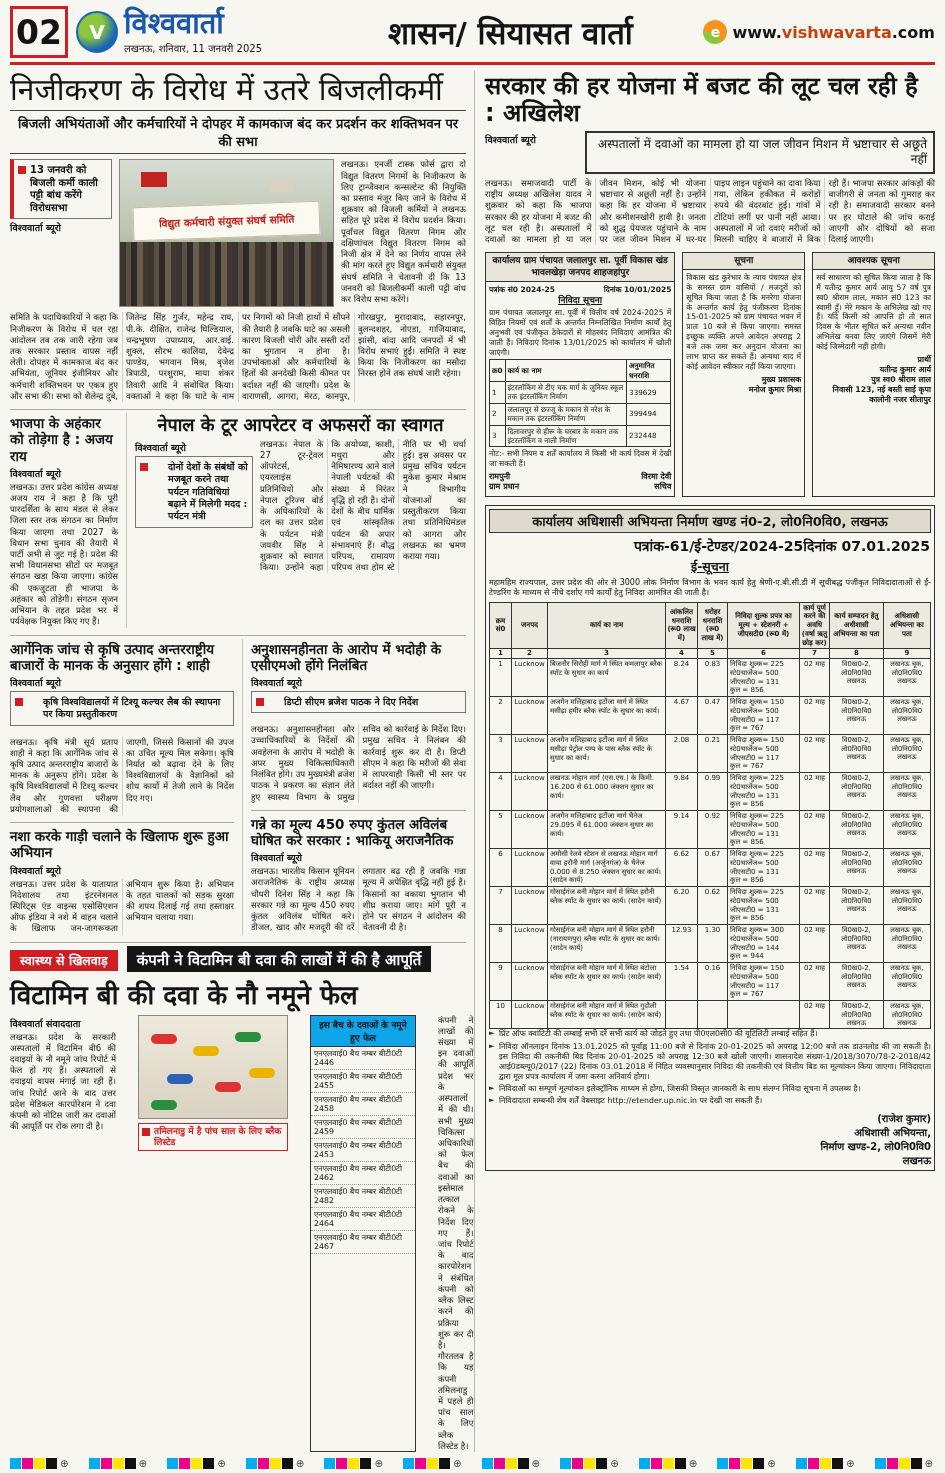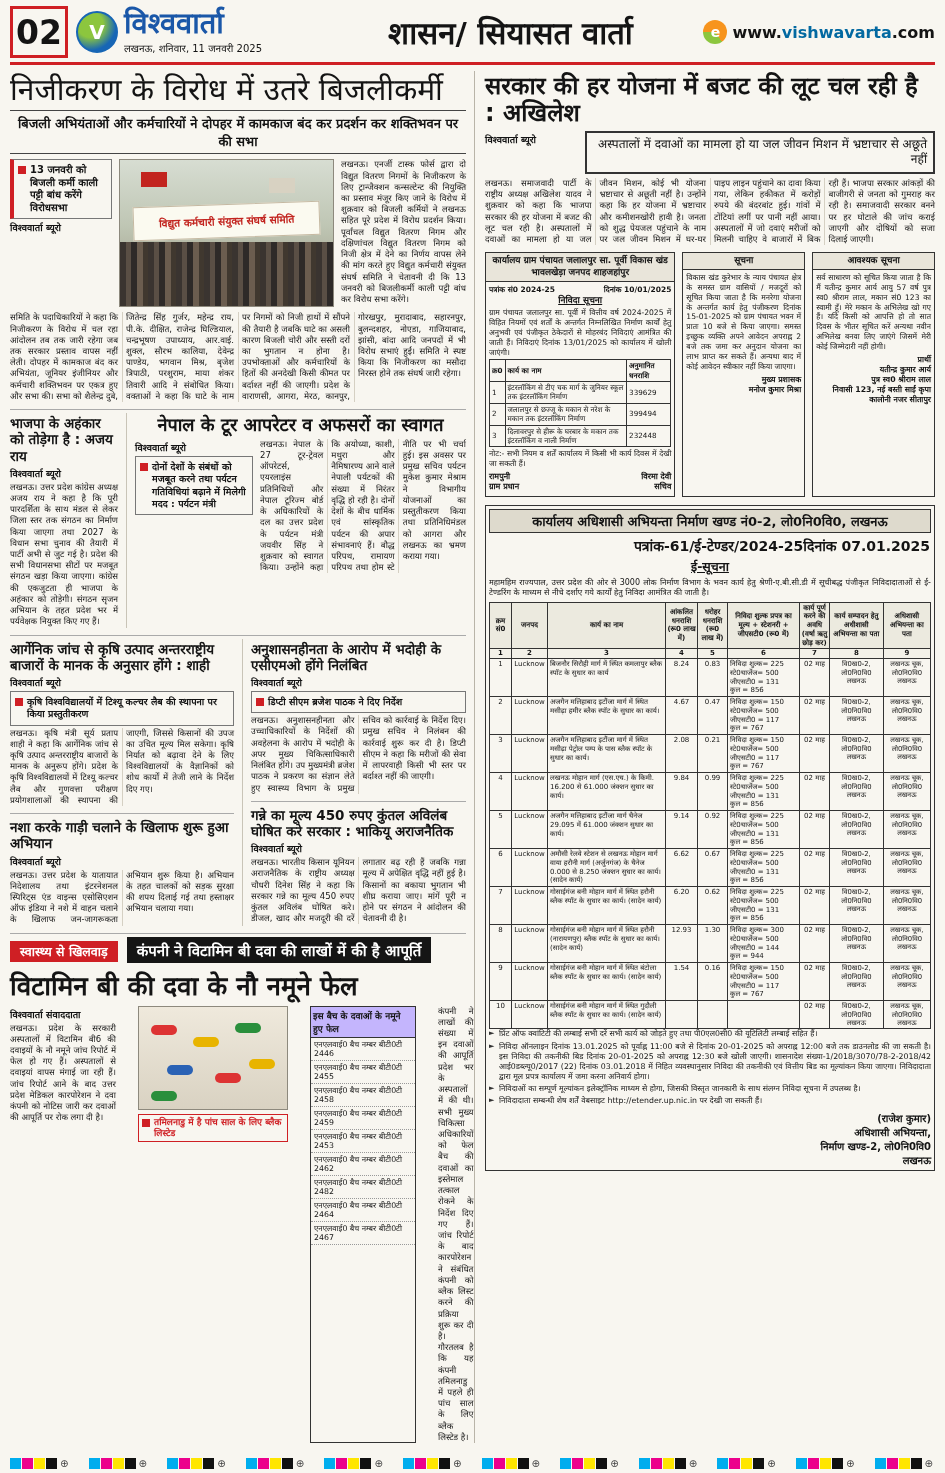--- a/index.html
+++ b/index.html
@@ -9,21 +9,21 @@
   
   .hdr{display:flex;align-items:center;gap:8px;border-bottom:3px solid #cf1f24;padding-bottom:4px}
   .pgnum{width:58px;height:52px;border:3px solid #cf1f24;font-size:33px;font-weight:bold;display:flex;align-items:center;justify-content:center;flex:none}
   .brand{display:flex;align-items:center;gap:6px;width:235px;flex:none}
   .logo{width:42px;height:42px;border-radius:50%;background:radial-gradient(circle at 32% 30%,#8cc63e 0 35%,#1766b5 70%);color:#fff;display:flex;align-items:center;justify-content:center;font-weight:bold;font-size:20px;border:2px solid #1766b5}
   .mast{color:#1a57a8;font-size:29px;font-weight:bold;line-height:1}
   .dateline{font-size:10px;margin-top:3px}
   .sect{flex:1;text-align:center;font-size:31px;font-weight:bold}
   .web{width:225px;flex:none;text-align:right;font-size:16px;font-weight:bold;display:flex;align-items:center;justify-content:flex-end;gap:5px}
   .eicon{width:24px;height:24px;border-radius:50%;background:conic-gradient(#f7941d 0 40%,#8cc63e 40% 75%,#f7941d 75%);color:#fff;font-size:14px;display:flex;align-items:center;justify-content:center;flex:none}
-  .wgreen{color:#0369a1}
+  .wgreen{color:#c2410c}
   
   .content{display:grid;grid-template-columns:465px 1fr;gap:10px;margin-top:6px}
   .colL{border-right:1px solid #b9b4a8;padding-right:8px}
   .body{font-size:8.5px;line-height:1.32;text-align:justify}
   .cols2{columns:2;column-gap:8px;column-rule:1px solid #d5d0c3}
   .cols3{columns:3;column-gap:8px;column-rule:1px solid #d5d0c3}
   .cols4{columns:4;column-gap:8px;column-rule:1px solid #d5d0c3}
   .byline{font-weight:bold;font-size:9.5px;margin:2px 0}
   .sec{border-top:1px solid #aaa;margin-top:7px;padding-top:3px}
   
@@ -33,34 +33,34 @@
   .hlbox{border:1px solid #777;border-left:4px solid #cf1f24;padding:4px;font-weight:bold;font-size:10px;display:flex;gap:4px;line-height:1.25}
   .redsq{width:8px;height:8px;background:#cf1f24;flex:none;margin-top:2px}
   .photo{height:148px;border:1px solid #8d897d;position:relative;background:linear-gradient(#d7ddd2 0%,#bfc6b4 45%,#96927e 100%);overflow:hidden}
   .banner{position:absolute;left:6%;top:30%;width:88%;height:34px;background:#fbfaf0;border:1px solid #c5b9a2;color:#c2241f;font-weight:bold;font-size:10.5px;display:flex;align-items:center;justify-content:center;text-align:center;transform:rotate(-2deg);padding:0 4px}
   .crowd{position:absolute;bottom:0;left:0;right:0;height:44%;background:repeating-linear-gradient(90deg,#3a3430 0 6px,#5a4f45 6px 11px,#2e2a28 11px 17px,#6b5d4f 17px 23px,#40382f 23px 28px)}
   .flag{position:absolute;width:26px;height:15px;background:#c2241f;top:8%;left:10%}
   .flag2{left:70%;top:12%;background:#d8d2c2}
   
   .h2c{font-size:18px;font-weight:bold;text-align:center;line-height:1.15;margin:2px 0 3px}
   .h2s{font-size:13.5px;font-weight:bold;line-height:1.2;margin:2px 0 3px}
-  .qbox{border:1px solid #777;padding:4px;font-size:9.5px;font-weight:bold;display:flex;gap:4px;line-height:1.3;margin-bottom:2px}
+  .qbox{border:1px solid #777;padding:4px;font-size:9.5px;font-weight:bold;display:flex;gap:20px;line-height:1.3;margin-bottom:11px}
   .row2{display:grid;grid-template-columns:108px 1fr;gap:8px}
   .row3{display:grid;grid-template-columns:1fr 1fr;gap:8px}
   .neprow{display:grid;grid-template-columns:118px 1fr;gap:7px}
   
   .vit-tag{background:#cf1f24;color:#fff;font-weight:bold;font-size:12.5px;padding:2px 10px;display:inline-block}
   .vit-bar{background:#151515;color:#fff;font-weight:bold;font-size:15px;padding:3px 10px;display:inline-block;margin-left:4px}
   .h-vit{font-size:26px;font-weight:bold;margin:4px 0 3px}
   .vitgrid{display:grid;grid-template-columns:106px 150px 106px 1fr;gap:22px}
   .medphoto{height:104px;border:1px solid #8d897d;background:linear-gradient(#efe9dc,#d9d2c2);position:relative;overflow:hidden}
   .cap{position:absolute;width:26px;height:10px;border-radius:6px}
   .rednote{border:1.5px solid #cf1f24;color:#cf1f24;font-weight:bold;font-size:9px;padding:2px 3px;display:flex;gap:4px;margin-top:4px;line-height:1.25}
   .batchbox{border:1px solid #333;font-size:7.8px}
-  .batchbox .bt{background:#c4b5fd;font-weight:bold;border-bottom:1px solid #333;font-size:9px;padding:2px}
+  .batchbox .bt{background:#0ea5e9;font-weight:bold;text-align:center;border-bottom:1px solid #333;font-size:9px;padding:2px}
   .batchbox div.bi{border-bottom:1px dotted #999;padding:1.5px 3px}
   
   .h-akh{font-size:24px;font-weight:bold;line-height:1.12;margin:2px 0 4px}
   .akhrow{display:flex;gap:8px;align-items:stretch;margin-bottom:4px}
   .akh-sub{border:2px solid #333;padding:4px 6px;font-weight:normal;font-size:12px;text-align:right;flex:1;line-height:1.3}
   .noticerow{display:grid;grid-template-columns:1.55fr 1fr 1fr;gap:7px;margin-top:7px}
   .notice{border:1px solid #333;font-size:7.6px;padding:3px;line-height:1.3;text-align:justify}
   .nt{text-align:center;font-weight:bold;background:#e9e5da;border-bottom:1px solid #333;margin:-3px -3px 3px;padding:2px;font-size:9px}
   .nmeta{display:flex;justify-content:space-between;font-size:7.5px;font-weight:bold}
   .ntitle{text-align:center;font-weight:bold;text-decoration:underline;font-size:9px;margin:1px 0}

